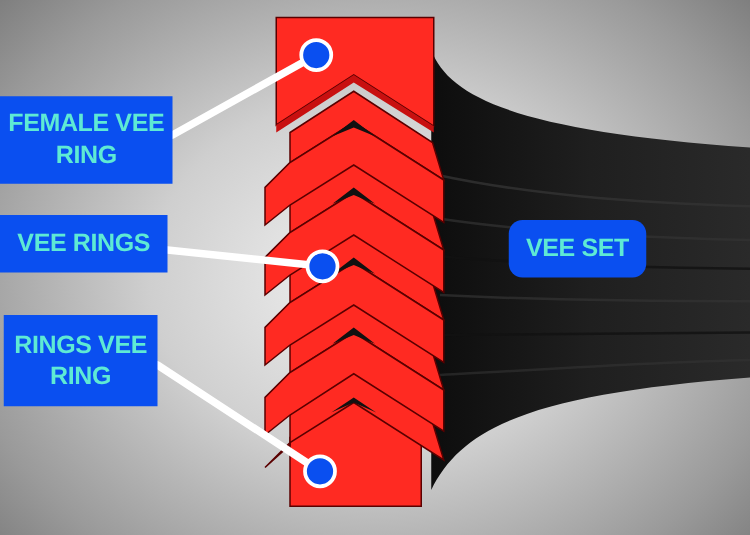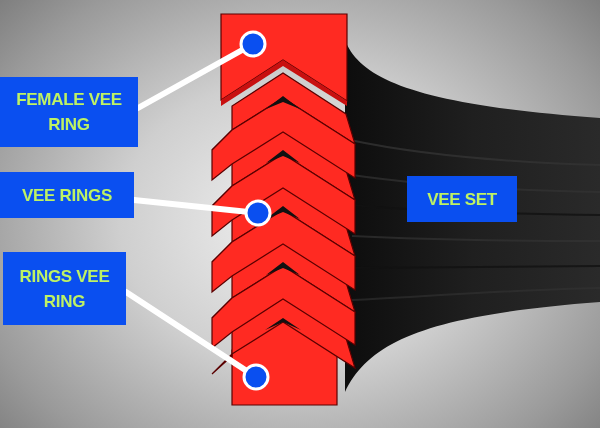--- a/index.html
+++ b/index.html
@@ -4,22 +4,22 @@
 <style>
   html, body { margin: 0; padding: 0; }
   body { width: 600px; height: 428px; overflow: hidden; background: #888; }
   .stage {
     position: relative; width: 600px; height: 428px;
     background: radial-gradient(ellipse 75% 85% at 50% 52%, #f2f2f2 0%, #cfcfcf 40%, #9a9a9a 75%, #6e6e6e 100%);
     font-family: "Liberation Sans", "DejaVu Sans", sans-serif;
   }
   svg.art { position: absolute; left: 0; top: 0; }
   .label {
-    position: absolute; background: #0a4ff0; color: #bef264;
-    font-weight: bold; font-size: 17px; line-height: 25px; letter-spacing: -0.3px;
+    position: absolute; background: #0a4ff0; color: #5eead4;
+    font-weight: bold; font-size: 20px; line-height: 25px; letter-spacing: -0.3px;
     display: flex; align-items: center; justify-content: center; text-align: center;
     box-sizing: border-box; padding: 0 6px;
   }
   .label span { display: block; }
 </style>
 </head>
 <body>
 
 <div class="stage">
 
@@ -92,17 +92,17 @@
 
   <div class="label" style="left:0; top:172px; width:134px; height:46px;">
     <span>VEE RINGS</span>
   </div>
 
   <div class="label" style="left:3px; top:252px; width:123px; height:73px; flex-direction:column;">
     <span>RINGS VEE</span>
     <span>RING</span>
   </div>
 
-  <div class="label" style="left:407px; top:176px; width:110px; height:46px;">
+  <div class="label" style="left:407px; top:176px; width:110px; height:46px;border-radius:11px;">
     <span>VEE SET</span>
   </div>
 
 </div>
 
 </body></html>

